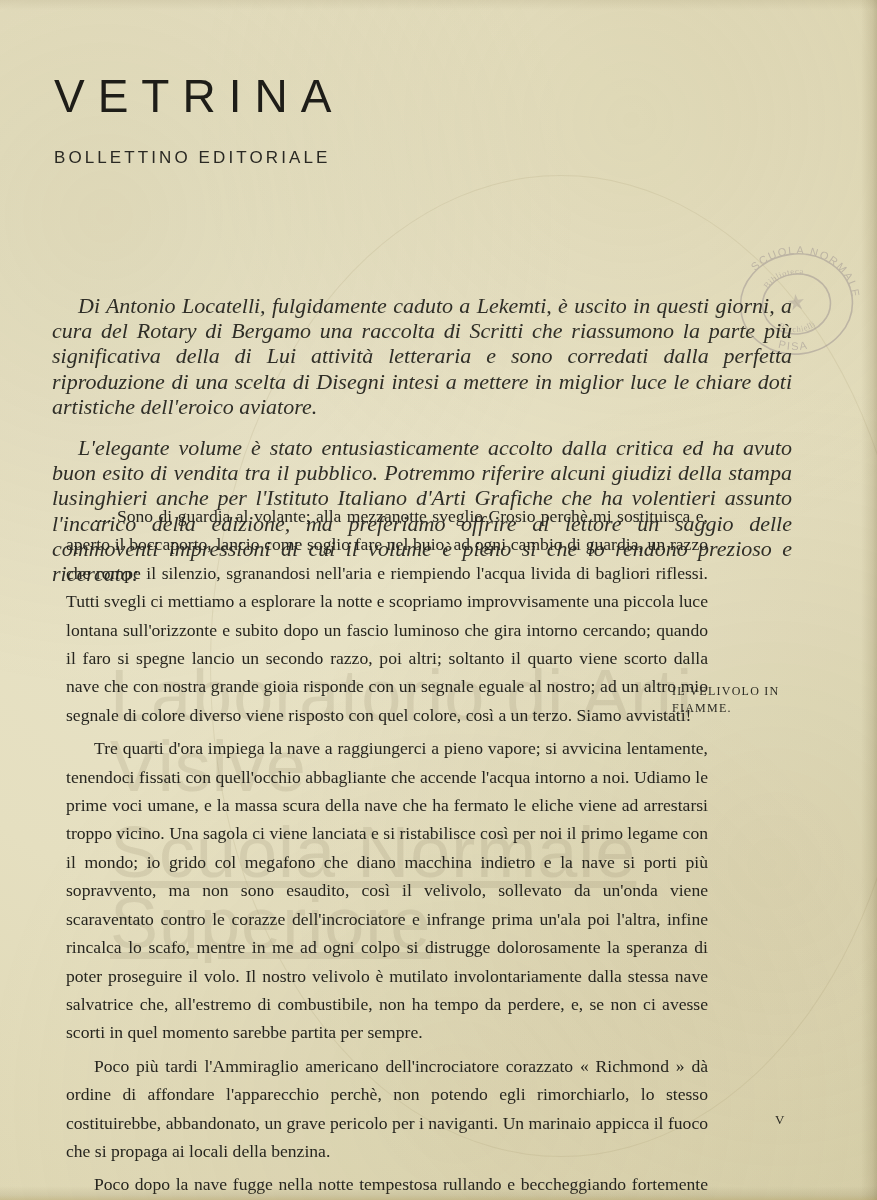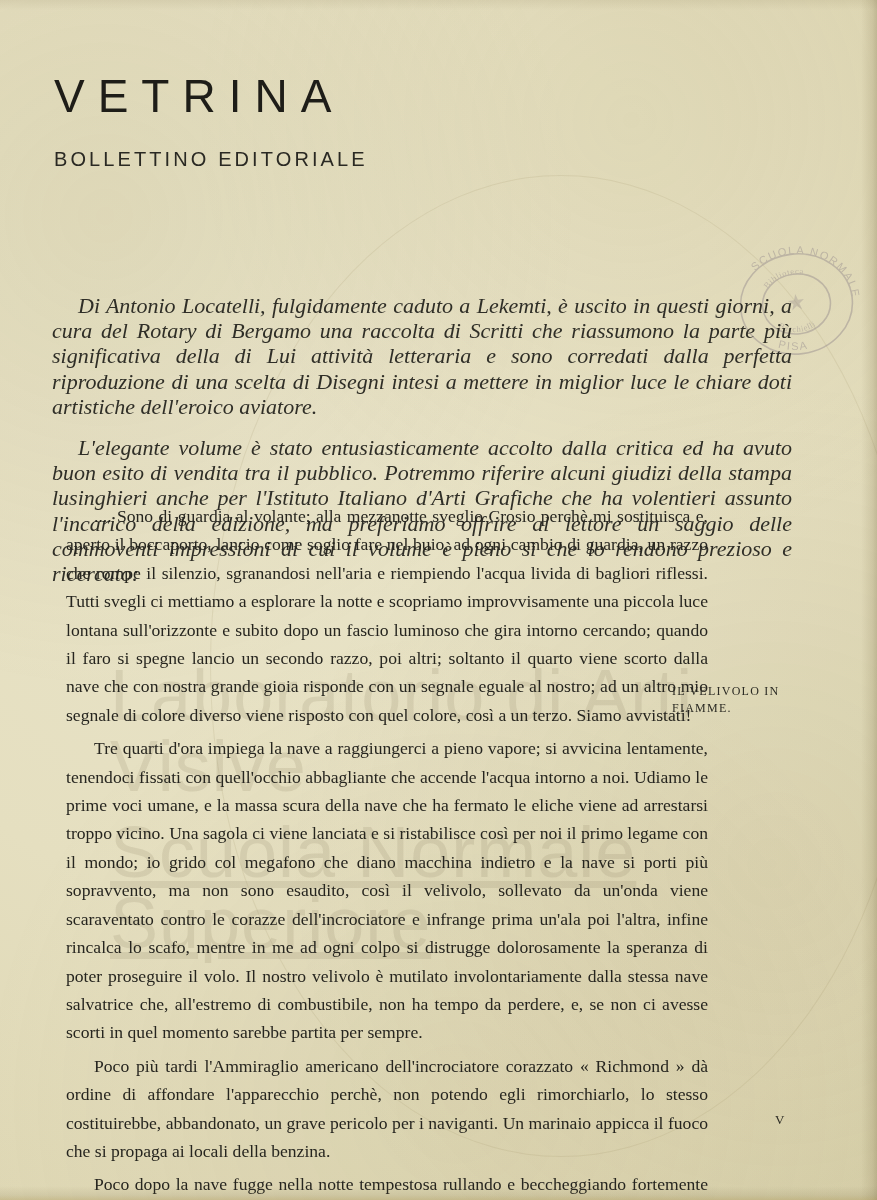--- a/index.html
+++ b/index.html
@@ -109,21 +109,21 @@
     font-family: "Liberation Sans", sans-serif;
     font-size: 46px;
     font-weight: 400;
     letter-spacing: 13px;
     color: #1e1d18;
     line-height: 1.0;
     margin: 0;
   }
   .subtitle {
     font-family: "Liberation Sans", sans-serif;
-    font-size: 20px;
+    font-size: 17px;
     font-weight: 400;
     letter-spacing: 3.1px;
     color: #2a2923;
     margin: 0;
   }
   .subtitle-1 { margin-top: 29px; }
   .subtitle-2 { margin-top: 17px; letter-spacing: 2.6px; }
 
   
   .intro {

